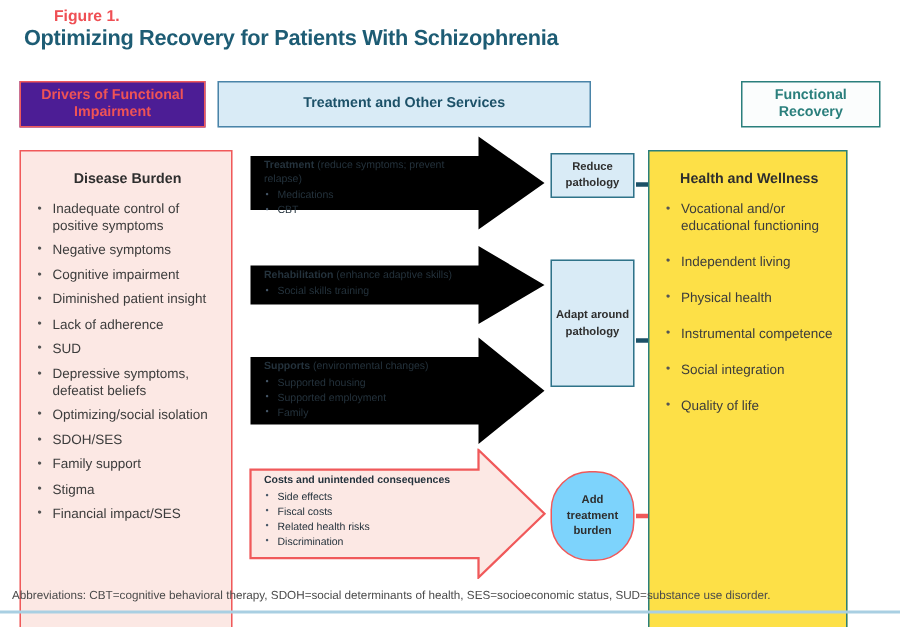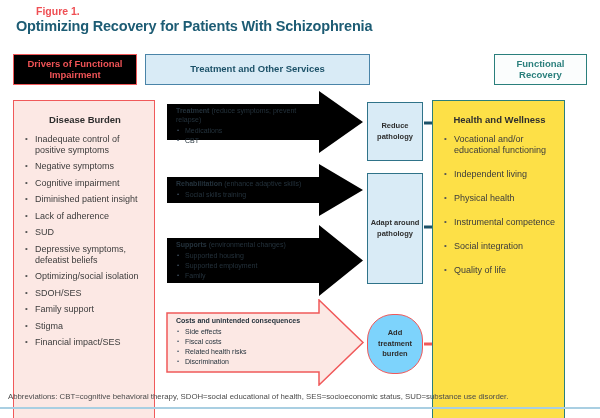--- a/index.html
+++ b/index.html
@@ -4,22 +4,22 @@
 <style>
   * { margin:0; padding:0; box-sizing:border-box; }
   body { background:#fff; font-family:"Liberation Sans", sans-serif; }
   .figure { position:relative; width:600px; height:418px; background:#ffffff; overflow:hidden; }
 
   .fig-label { position:absolute; left:8px; top:5px; font-size:10.5px; font-weight:bold; color:#ef4f54;padding-left:28px; }
   .fig-title { position:absolute; left:16px; top:18px; font-size:14.5px; font-weight:bold; color:#1d5c74; letter-spacing:-0.2px; }
 
   .col-header { position:absolute; top:54px; height:31px; display:flex; align-items:center; justify-content:center;
     text-align:center; font-weight:bold; font-size:9.5px; line-height:1.15; border:1.5px solid; }
-  .hdr-drivers { left:13px; width:124px; background:#000000; border-color:#f0595a; color:#ef5356; }
-  .hdr-services { left:145px; width:225px; background:#d9ebf6; border-color:#4a84a8; color:#1c5168; }
+  .hdr-drivers { left:13px; width:124px; background:#4c1d95; border-color:#f0595a; color:#ef5356; }
+  .hdr-services { left:145px; width:249px; background:#d9ebf6; border-color:#4a84a8; color:#1c5168; }
   .hdr-recovery { left:494px; width:93px; background:#fbfdfd; border-color:#2a7f7c; color:#2a7f7c; }
 
   .panel { position:absolute; top:100px; height:340px; border:1.5px solid; padding:9px 8px 8px 10px; }
   .panel-disease { left:13px; width:142px; background:#fce8e4; border-color:#f0595a; }
   .panel-health { left:432px; width:133px; background:#fde047; border-color:#2a7f7c; }
   .panel-title { text-align:center; font-weight:bold; font-size:9.5px; color:#2e2e2e; margin:4px 0 9px; }
 
   ul.bullets { list-style:none; font-size:9px; color:#3c3c3c; }
   ul.bullets li { position:relative; padding-left:11px; line-height:1.22; }
   ul.bullets li::before { content:"•"; position:absolute; left:1px; top:0; font-size:8px; color:#555; }
@@ -34,22 +34,22 @@
   .arrow-title { margin-bottom:2px; line-height:1.3; }
   .arrow-title b { font-weight:bold; }
   .arrow-text ul { list-style:none; }
   .arrow-text li { position:relative; padding-left:9px; line-height:1.42; }
   .arrow-text li::before { content:"•"; position:absolute; left:1px; top:0; font-size:6px; color:#456; }
 
   .mediator { position:absolute; left:367px; width:56px; border:1.5px solid; display:flex; align-items:center;
     justify-content:center; text-align:center; font-size:7.5px; font-weight:bold; color:#2e2e2e; line-height:1.45; padding:2px; }
   .med-blue { background:#d9ebf6; border-color:#2f7389; }
   .med-red { background:#7dd3fc; border-color:#f0595a;border-radius:26px; }
-  .med-reduce { top:102px; height:59px; }
-  .med-adapt { top:173px; height:111px; }
+  .med-reduce { top:102px; height:30px; }
+  .med-adapt { top:173px; height:85px; }
   .med-add { top:314px; height:60px; }
 
   .connector { position:absolute; left:424px; width:30px; height:14px; }
   .conn-dark line { stroke:#1c5168; stroke-width:3; } .conn-dark polygon { fill:#1c5168; }
   .conn-red line { stroke:#f0595a; stroke-width:3; } .conn-red polygon { fill:#f0595a; }
 
   .footer-abbrev { position:absolute; left:8px; top:392px; right:6px; font-size:7.8px; color:#4a4a4a; }
   .footer-rule { position:absolute; left:0; top:407px; width:600px; height:2px; background:#a9cfe2; }
 </style>
 </head>
@@ -164,16 +164,16 @@
     <ul class="bullets">
         <li>Vocational and/or educational functioning</li>
         <li>Independent living</li>
         <li>Physical health</li>
         <li>Instrumental competence</li>
         <li>Social integration</li>
         <li>Quality of life</li>
       </ul>
   </div>
 
-  <div class="footer-abbrev">Abbreviations: CBT=cognitive behavioral therapy, SDOH=social educational of health, SES=socioeconomic status, SUD=substance use disorder.</div>
+  <div class="footer-abbrev">Abbreviations: CBT=cognitive behavioral therapy, SDOH=social determinants of health, SES=socioeconomic status, SUD=substance use disorder.</div>
   <div class="footer-rule"></div>
 
 </div>
 
 </body></html>

